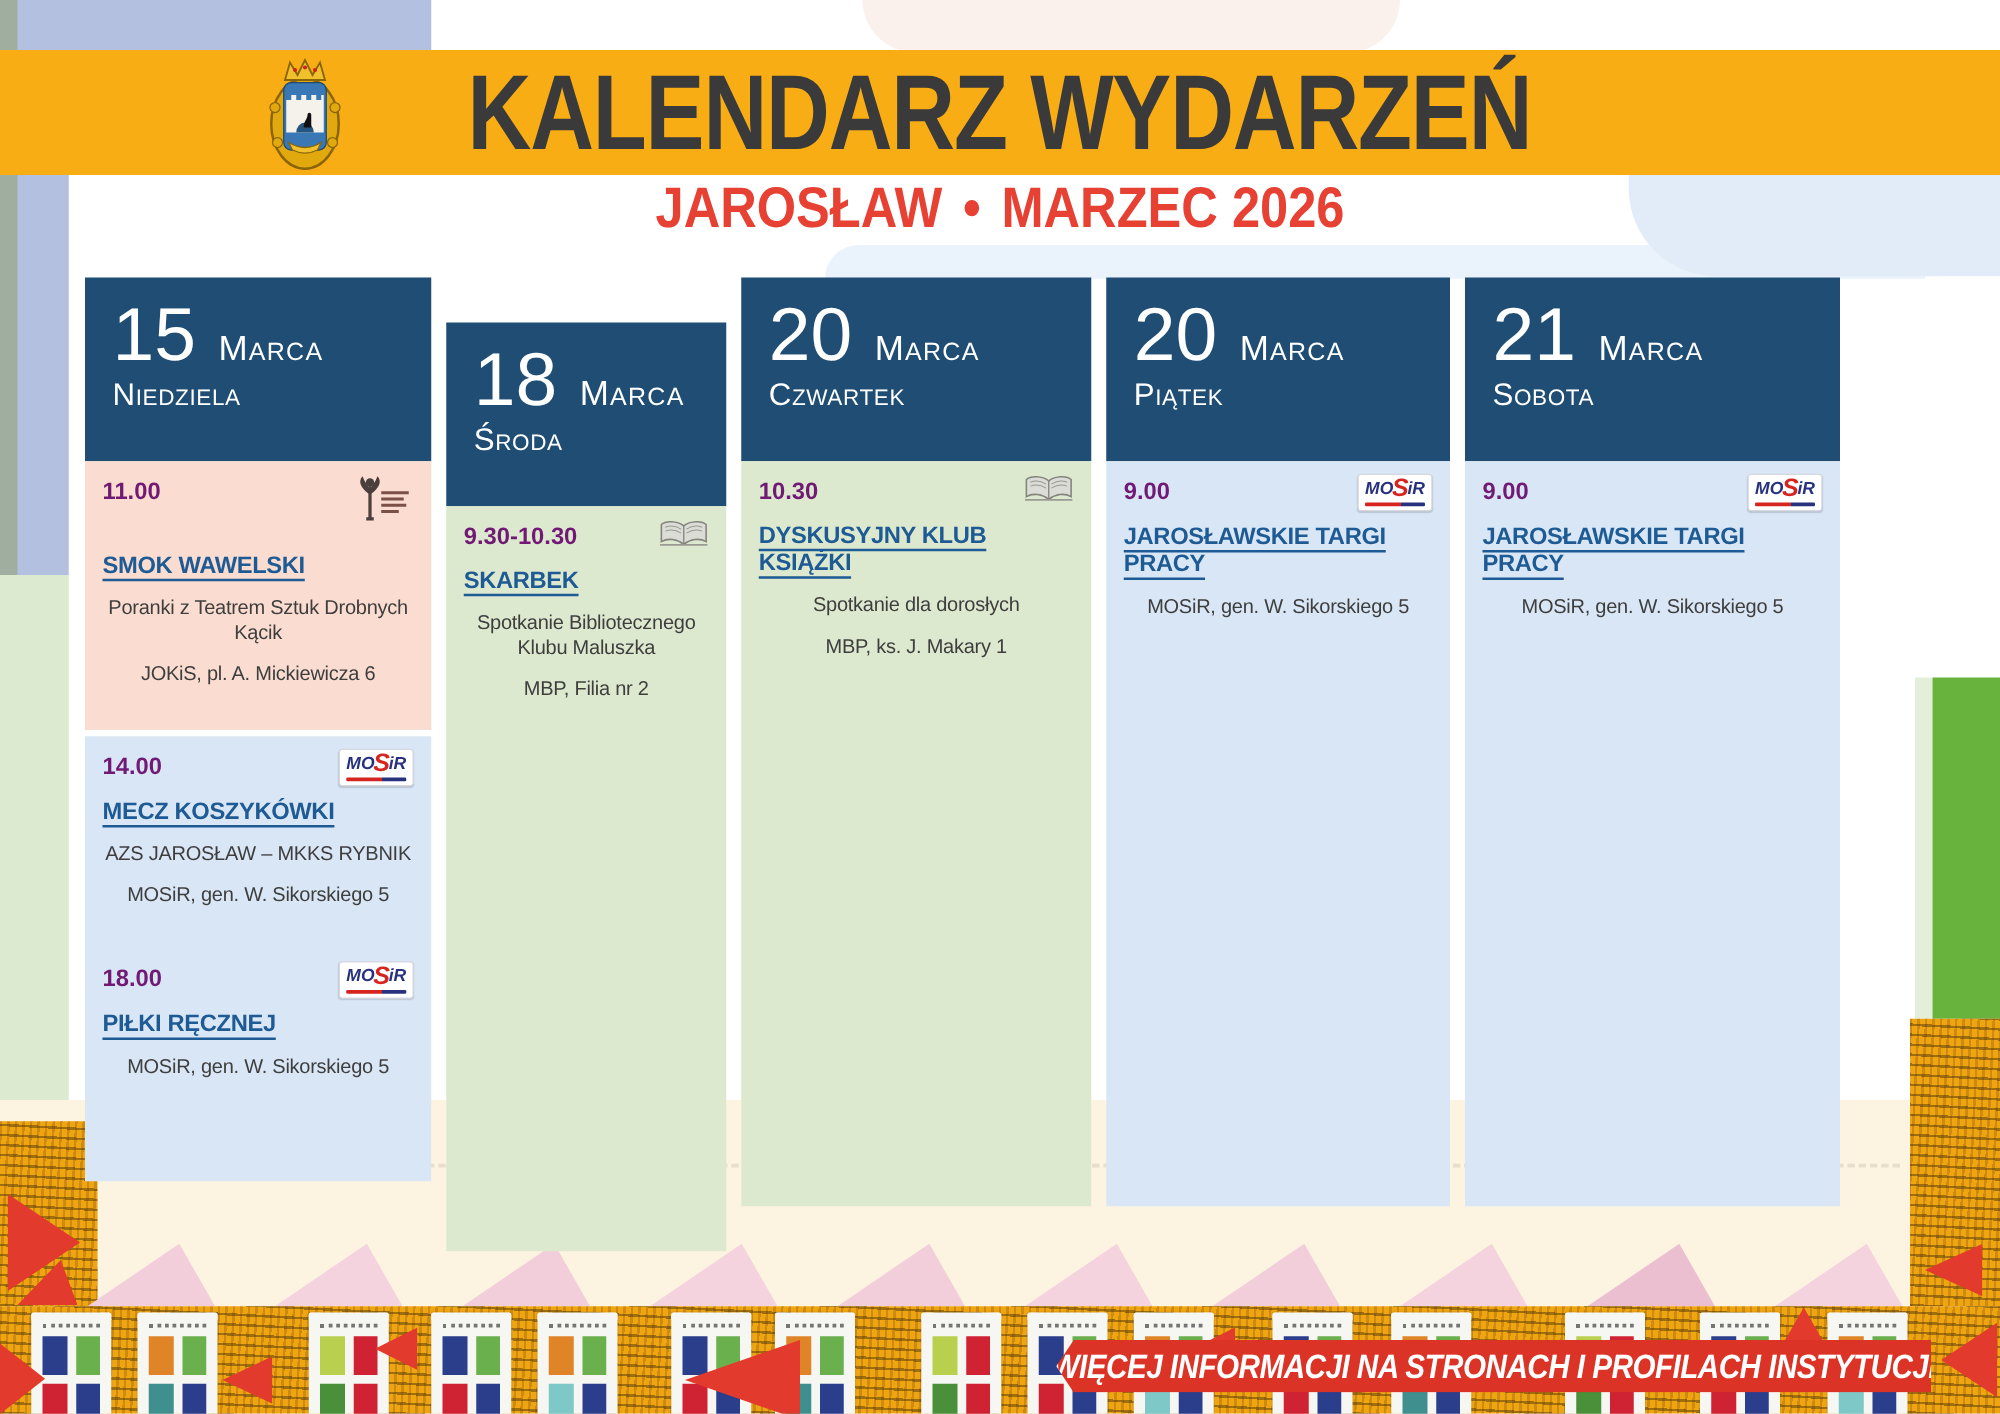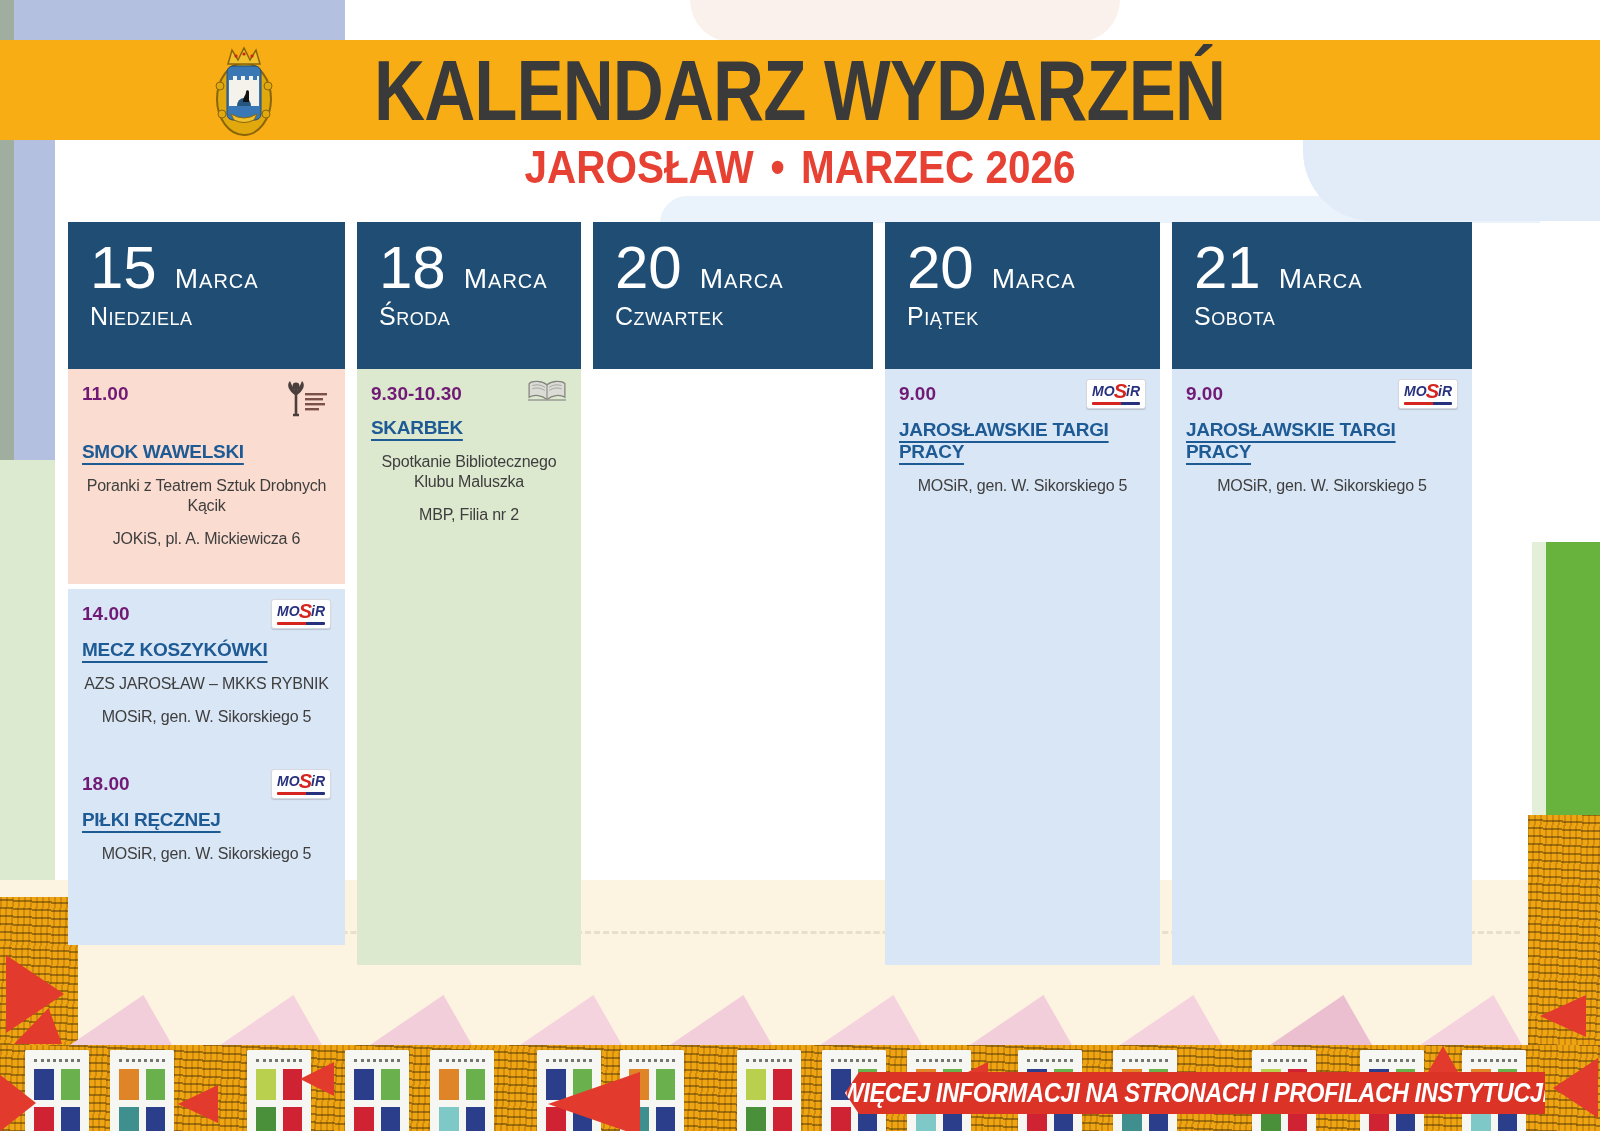--- a/index.html
+++ b/index.html
@@ -29,21 +29,21 @@
   .title{left:0;top:40px;width:1600px;height:100px;display:flex;align-items:center;justify-content:center;}
   .title h1{margin:0;font-size:76px;font-weight:bold;color:#3a3a3a;letter-spacing:-1px;
             transform:scale(.93,1.12);white-space:nowrap;}
   .subtitle{left:0;top:142px;width:1600px;text-align:center;font-size:44px;font-weight:bold;
             color:#e74134;transform:scale(.92,1.04);white-space:nowrap;}
   .subtitle .dot{margin:0 18px;}
   
   .columns{left:68px;top:222px;width:1465px;height:743px;display:flex;gap:12px;}
   .col{display:flex;flex-direction:column;height:743px;}
   .col:nth-child(1){width:277px;height:723px;}
-  .col:nth-child(2){width:224px;}
+  .col:nth-child(2){width:224px;margin-top:36px;}
   .col:nth-child(3){width:280px;}
   .col:nth-child(4){width:275px;}
   .col:nth-child(5){width:300px;}
   .col-head{height:147px;background:#1f4d74;color:#fff;padding:16px 14px 0 22px;box-sizing:border-box;flex:0 0 auto;}
   .day-line{display:flex;align-items:baseline;}
   .day-num{font-size:60px;line-height:1;}
   .day-month{font-variant:small-caps;font-size:28px;margin-left:18px;letter-spacing:1px;}
   .day-weekday{font-variant:small-caps;font-size:25px;margin-top:4px;letter-spacing:.5px;}
   .col-body{flex:1;display:flex;flex-direction:column;}
   .event-group{box-sizing:border-box;padding:10px 14px;}
@@ -228,20 +228,38 @@
       </div>
   </section>
     <section class="col">
     <header class="col-head">
       <div class="day-line">
         <span class="day-num">20</span>
         <span class="day-month">Marca</span>
       </div>
       <div class="day-weekday">Czwartek</div>
     </header>
+    <div class="col-body">
+        <div class="event-group green">
+          <article class="event">
+    <div class="event-top">
+      <span class="event-time">10.30</span>
+      <span class="event-icon"><svg width="40" height="24" viewBox="0 0 38 22">
+    <path d="M19,5 C14,1 5,1 2,4 L2,17 C7,14 14,15 19,19 C24,15 31,14 36,17 L36,4 C33,1 24,1 19,5 Z" fill="#dcdcd6" stroke="#84847e" stroke-width="1.2"></path>
+    <path d="M19,5 L19,19" stroke="#84847e" stroke-width="1"></path>
+    <path d="M5,6 C9,4.5 13,5 17,7.5 M5,9 C9,7.5 13,8 17,10.5 M21,7.5 C25,5 29,4.5 33,6 M21,10.5 C25,8 29,7.5 33,9" fill="none" stroke="#9a9a94" stroke-width=".8"></path>
+    <path d="M1,19.5 L37,19.5" stroke="#9a9a94" stroke-width="1.4"></path>
+  </svg></span>
+    </div>
+    <h3 class="event-title">DYSKUSYJNY KLUB KSIĄŻKI</h3>
+  <p class="event-line">Spotkanie dla dorosłych</p>
+            <p class="event-line">MBP, ks. J. Makary 1</p>
+          </article>
+        </div>
+      </div>
   </section>
     <section class="col">
     <header class="col-head">
       <div class="day-line">
         <span class="day-num">20</span>
         <span class="day-month">Marca</span>
       </div>
       <div class="day-weekday">Piątek</div>
     </header>
     <div class="col-body">

